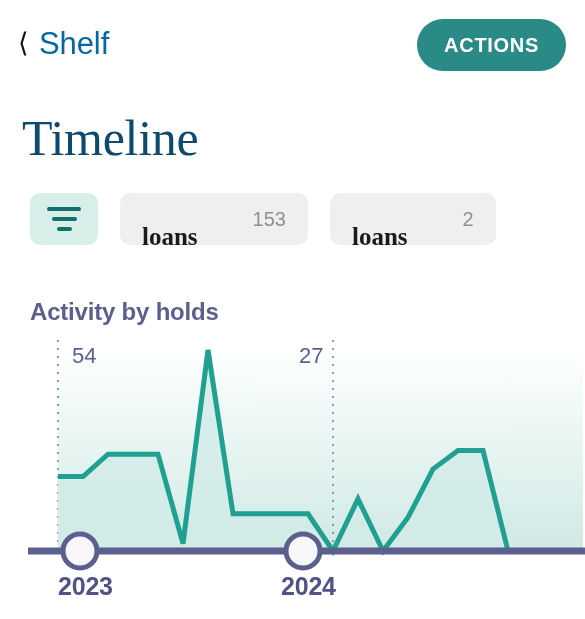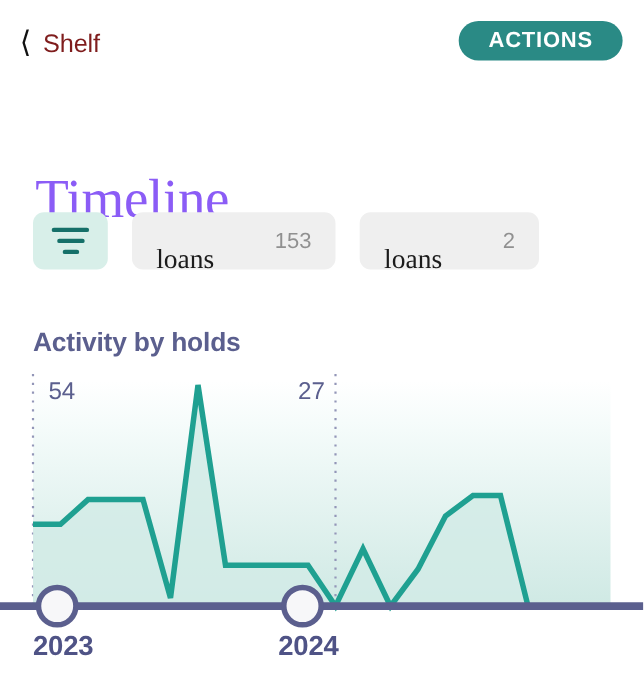--- a/index.html
+++ b/index.html
@@ -43,59 +43,58 @@
     width: 14px;
     height: 24px;
     line-height: 24px;
     font-size: 27px;
     color: #111111;
     font-family: "DejaVu Sans", sans-serif;
     font-weight: 300;
     transform: translateY(-1px);
   }
   .back-label {
-    font-size: 23px;
-    color: #7f1d1d;
+    font-size: 31px;
+    color: #0369a1;
     font-family: "Liberation Sans", sans-serif;
     font-weight: 400;
     letter-spacing: -0.1px;
   }
 
   .actions-btn {
     position: absolute;
     right: 19px;
     top: 19px;
-    height: 36px;
+    height: 52px;
     padding: 0 27px;
     border: none;
     border-radius: 26px;
     background: #2a8a85;
     color: #ffffff;
     font-family: "Liberation Sans", sans-serif;
     font-size: 20px;
     font-weight: 700;
     letter-spacing: 0.7px;
     cursor: pointer;
     display: flex;
     align-items: center;
     justify-content: center;
   }
 
   
   .page-title {
     position: absolute;
-    left: 32px;
+    left: 22px;
     top: 108px;
     font-family: "Liberation Serif", serif;
     font-size: 50px;
     font-weight: 400;
-    color: #8b5cf6;
+    color: #0c4a6e;
     letter-spacing: -0.3px;
     line-height: 60px;
-    margin-top: 42px;
   }
 
   
   .chips-row {
     position: absolute;
     left: 30px;
     top: 193px;
     display: flex;
     align-items: center;
     gap: 22px;
@@ -109,21 +108,21 @@
     background: #efefef;
     padding: 0 22px;
     gap: 13px;
     cursor: pointer;
     user-select: none;
     border: none;
   }
   .chip-label {
     font-family: "Liberation Serif", serif;
     font-size: 25px;
-    font-weight: 400;
+    font-weight: 700;
     color: #1b1b1b;
     margin-top: 35px;
   }
   .chip-count {
     font-family: "Liberation Sans", sans-serif;
     font-size: 20px;
     font-weight: 400;
     color: #909090;
     margin-left: 42px;
   }
@@ -163,20 +162,21 @@
     color: #5b5f8e;
     letter-spacing: -0.2px;
   }
 
   .chart-wrap {
     position: absolute;
     left: 0;
     top: 338px;
     width: 585px;
     height: 281px;
+    padding-left: 28px;
   }
   .chart-svg {
     display: block;
     width: 585px;
     height: 281px;
   }
 
   .tick-label {
     font-family: "Liberation Sans", sans-serif;
     font-size: 22px;

